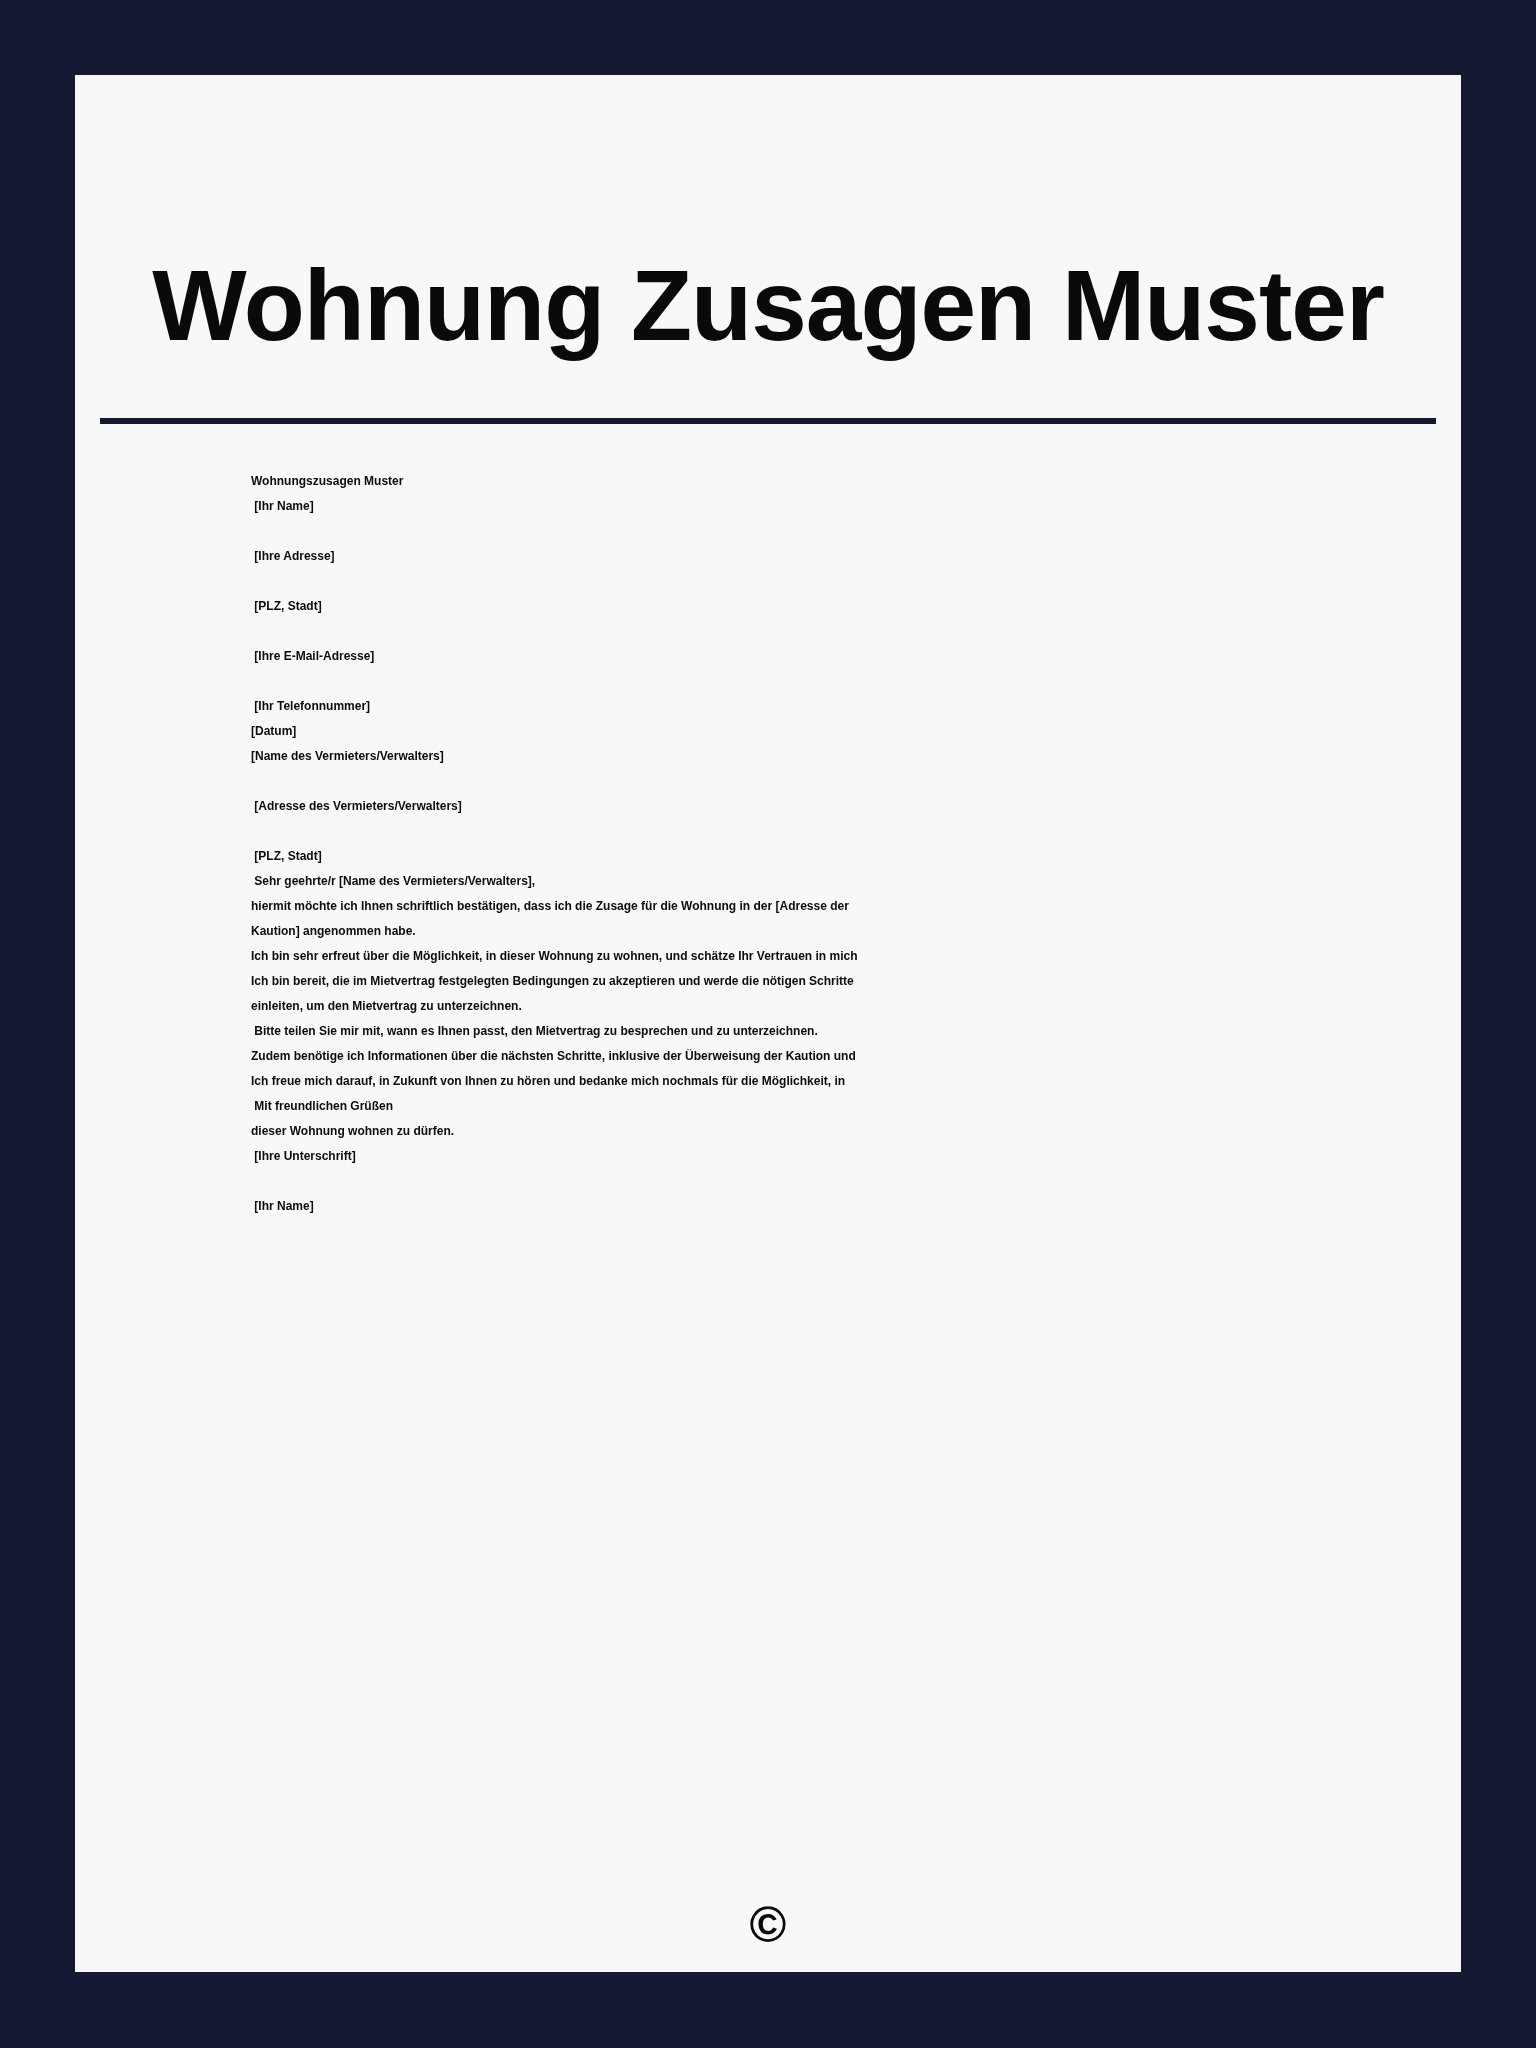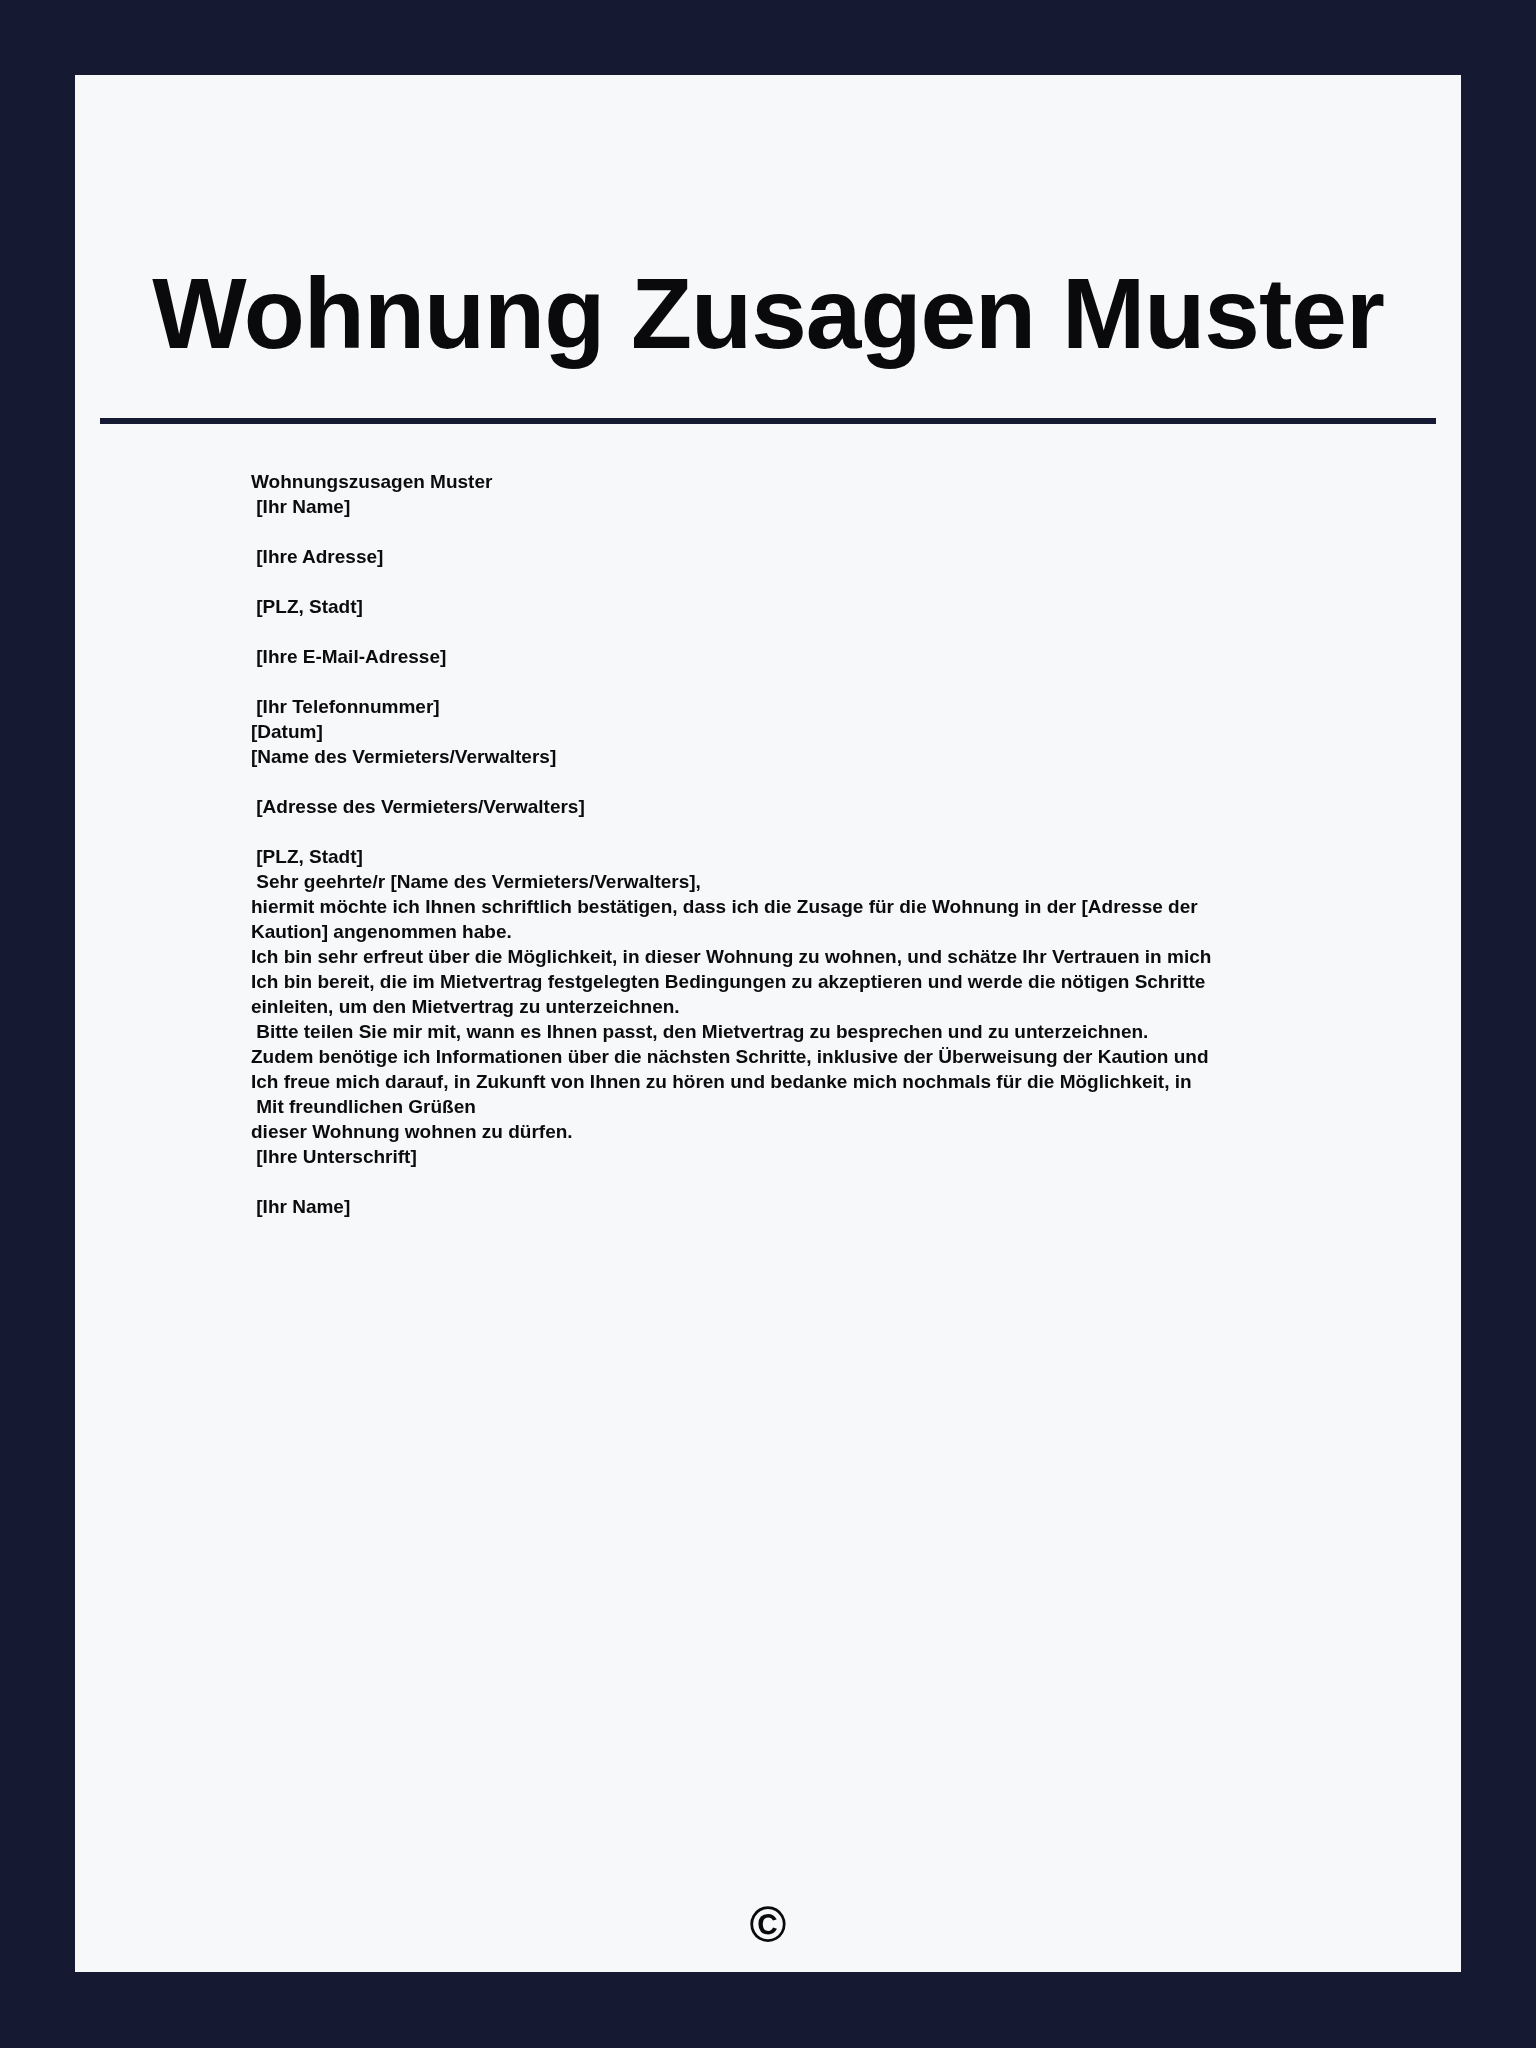--- a/index.html
+++ b/index.html
@@ -20,21 +20,21 @@
     left: 75px;
     top: 75px;
     width: 1386px;
     height: 1897px;
     background: #f7f8fa;
   }
   .title {
     position: absolute;
     left: 0;
     right: 0;
-    top: 188px;
+    top: 180px;
     margin: 0;
     text-align: center;
     font-size: 100px;
     line-height: 100px;
     font-weight: bold;
     color: #0a0a0d;
     letter-spacing: -1px;
     white-space: nowrap;
   }
   .rule {
@@ -46,21 +46,21 @@
     background: #151a32;
   }
   .letter {
     position: absolute;
     left: 176px;
     top: 394px;
     width: 1060px;
     color: #0c0c0f;
   }
   .letter-line {
-    font-size: 19px;
+    font-size: 12px;
     font-weight: bold;
     line-height: 25px;
     min-height: 25px;
     white-space: pre;
     letter-spacing: 0px;
   }
   .copyright {
     position: absolute;
     left: 0;
     right: 0;

